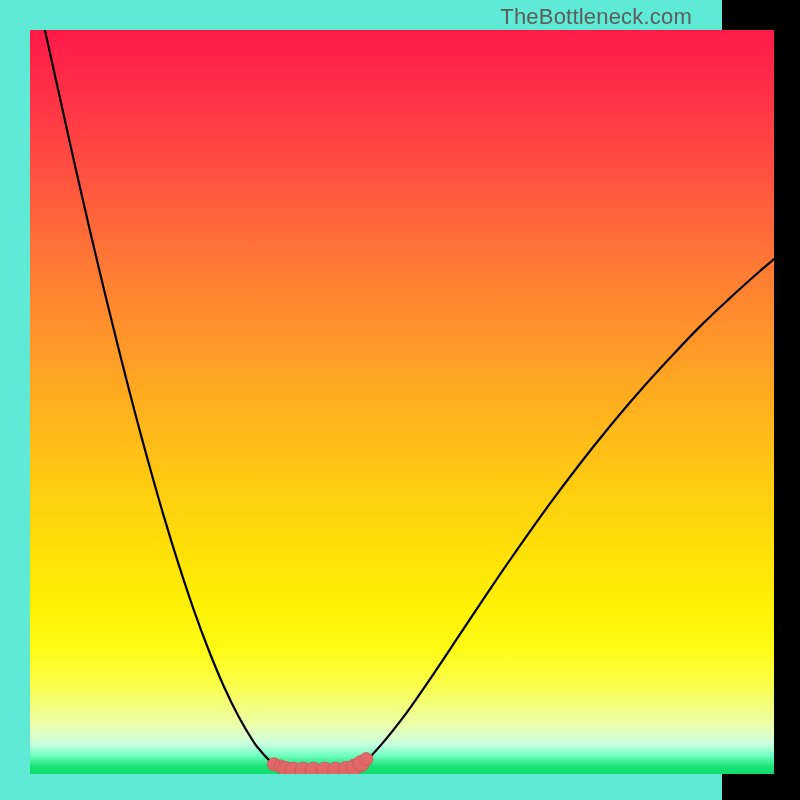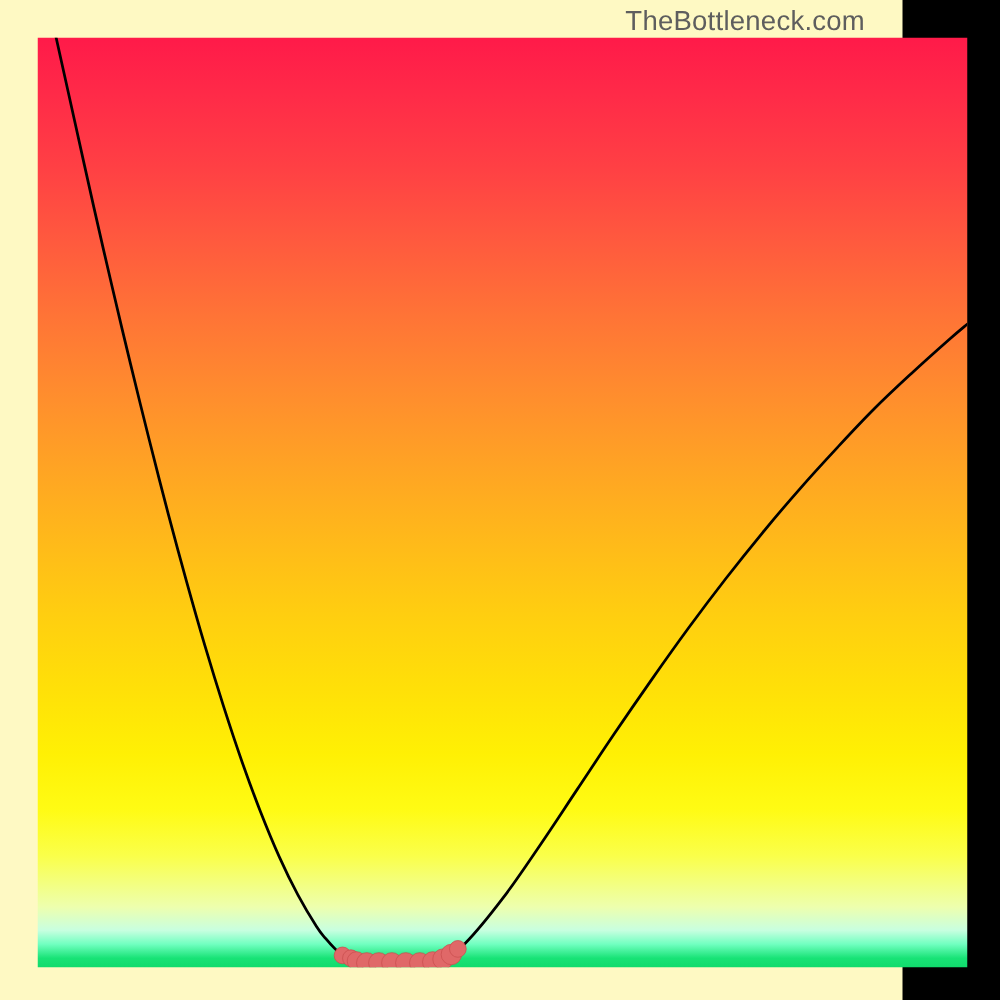--- a/index.html
+++ b/index.html
@@ -8,21 +8,21 @@
     width: 800px;
     height: 800px;
     background: #000;
     overflow: hidden;
     font-family: Arial, Helvetica, sans-serif;
   }
   .stage {
     position: relative;
     width: 722px;
     height: 800px;
-    background: #fef9c3;
+    background: #5eead4;
   }
   .plot {
     position: absolute;
     left: 30px;
     top: 30px;
     width: 744px;
     height: 744px;
     overflow: hidden;
   }
   .gradient {

